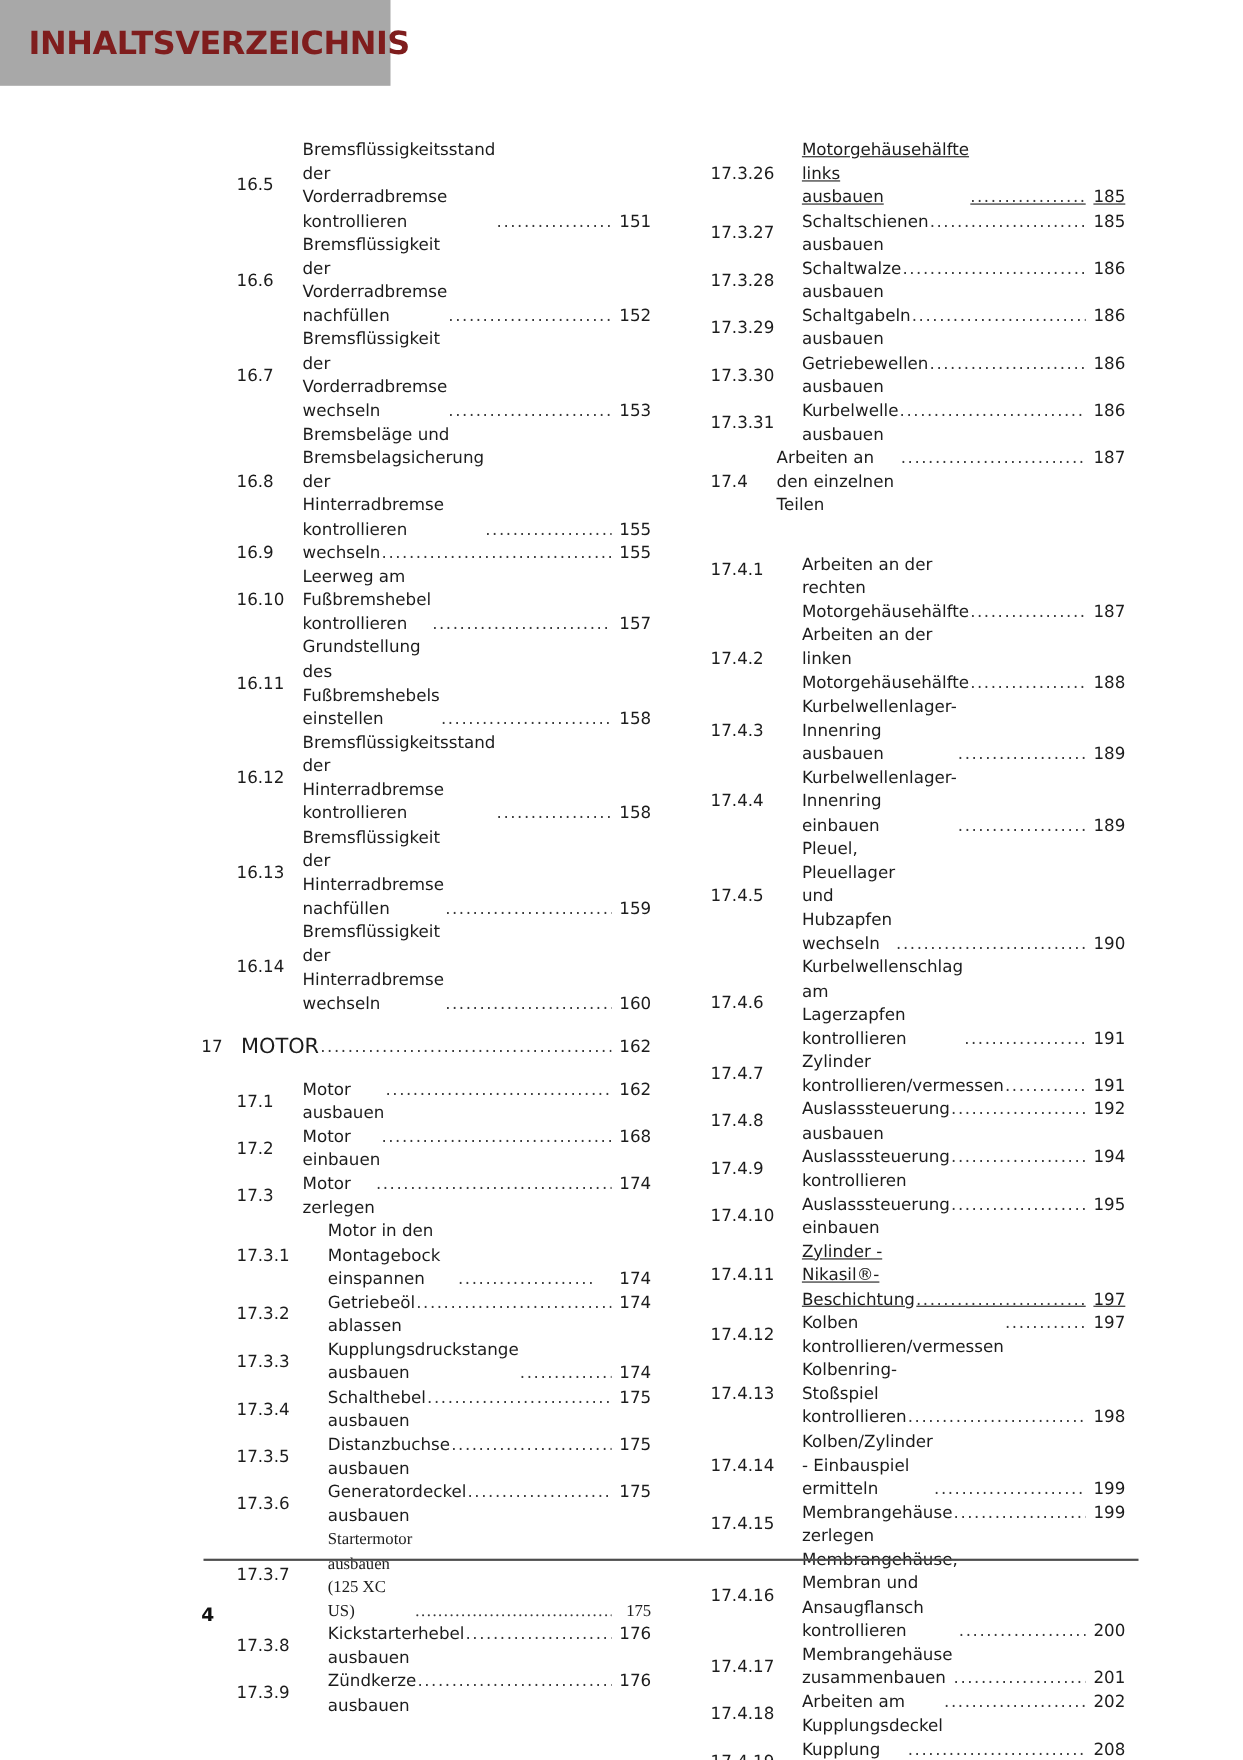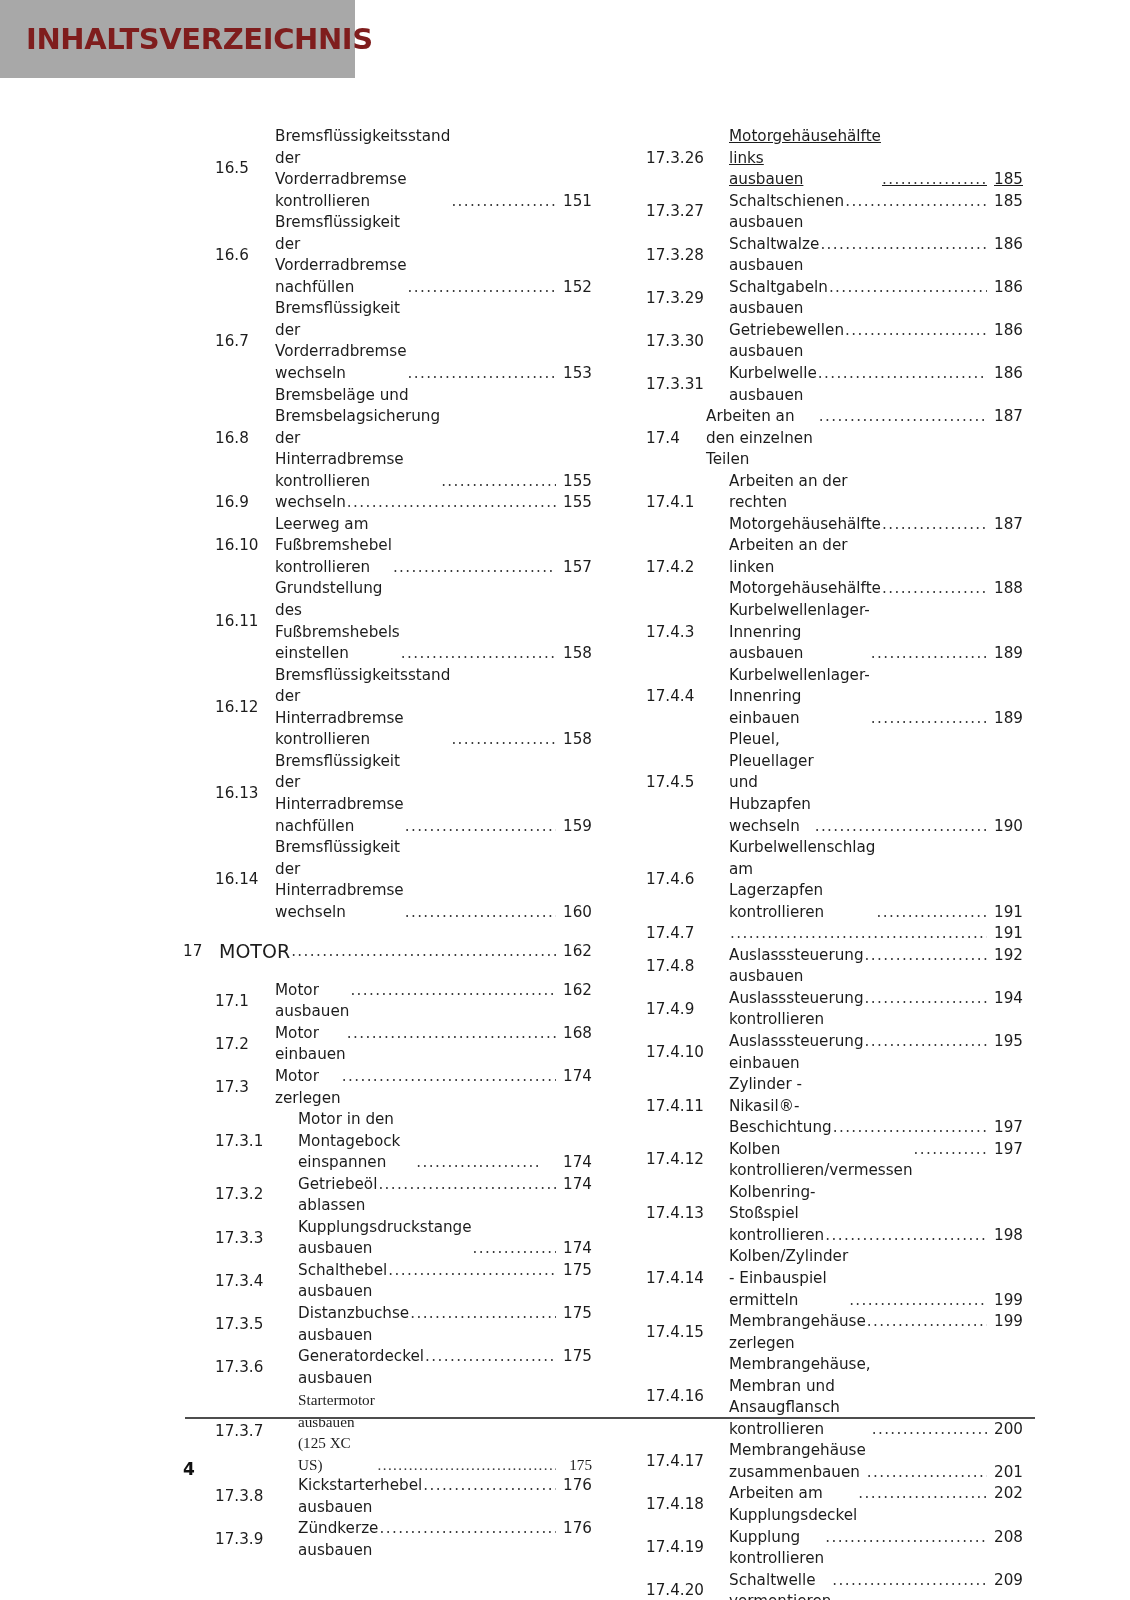--- a/index.html
+++ b/index.html
@@ -446,21 +446,21 @@
         <div class="body-cell">
           <div class="label">
             <span class="ln">Arbeiten an den einzelnen Teilen</span>
           </div>
           <div class="dots">............................................................</div>
           <div class="page">187</div>
         </div>
       </div>
       <div class="entry level3">
         <div class="num">17.4.1</div>
-        <div class="body-cell" style="align-items: flex-end;">
+        <div class="body-cell" style="align-items: flex-end; margin-top: 32px;">
           <div class="label">
             <span class="ln">Arbeiten an der rechten</span>
             <span class="ln">Motorgehäusehälfte</span>
           </div>
           <div class="dots">............................................................</div>
           <div class="page">187</div>
         </div>
       </div>
       <div class="entry level3">
         <div class="num">17.4.2</div>
@@ -513,20 +513,24 @@
             <span class="ln">Kurbelwellenschlag am</span>
             <span class="ln">Lagerzapfen kontrollieren</span>
           </div>
           <div class="dots">............................................................</div>
           <div class="page">191</div>
         </div>
       </div>
       <div class="entry level3">
         <div class="num">17.4.7</div>
         <div class="body-cell" style="align-items: flex-end;">
+          <div class="label">
+            <span class="ln">Zylinder</span>
+            <span class="ln">kontrollieren/vermessen</span>
+          </div>
           <div class="dots">............................................................</div>
           <div class="page">191</div>
         </div>
       </div>
       <div class="entry level3">
         <div class="num">17.4.8</div>
         <div class="body-cell">
           <div class="label">
             <span class="ln">Auslasssteuerung ausbauen</span>
           </div>
@@ -549,21 +553,21 @@
         <div class="body-cell">
           <div class="label">
             <span class="ln">Auslasssteuerung einbauen</span>
           </div>
           <div class="dots">............................................................</div>
           <div class="page">195</div>
         </div>
       </div>
       <div class="entry level3">
         <div class="num">17.4.11</div>
-        <div class="body-cell" style="align-items: flex-end;">
+        <div class="body-cell" style="align-items: flex-end; text-decoration: underline;">
           <div class="label">
             <span class="ln">Zylinder -</span>
             <span class="ln">Nikasil®-Beschichtung</span>
           </div>
           <div class="dots">............................................................</div>
           <div class="page">197</div>
         </div>
       </div>
       <div class="entry level3">
         <div class="num">17.4.12</div>

